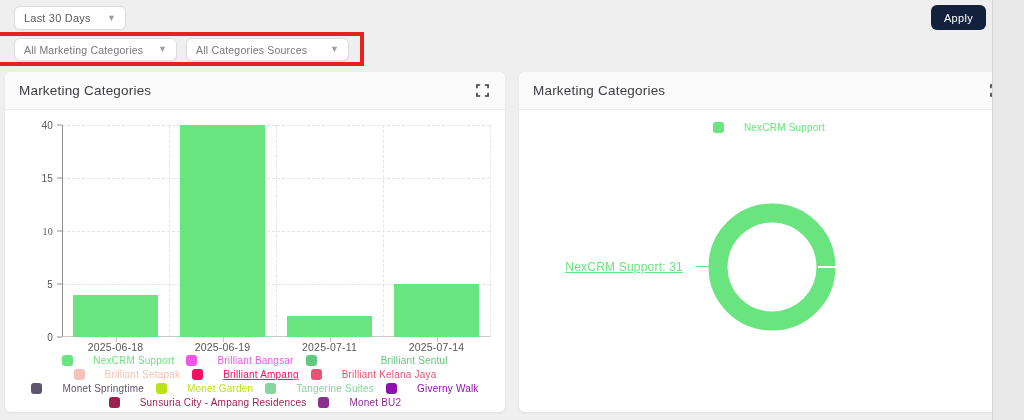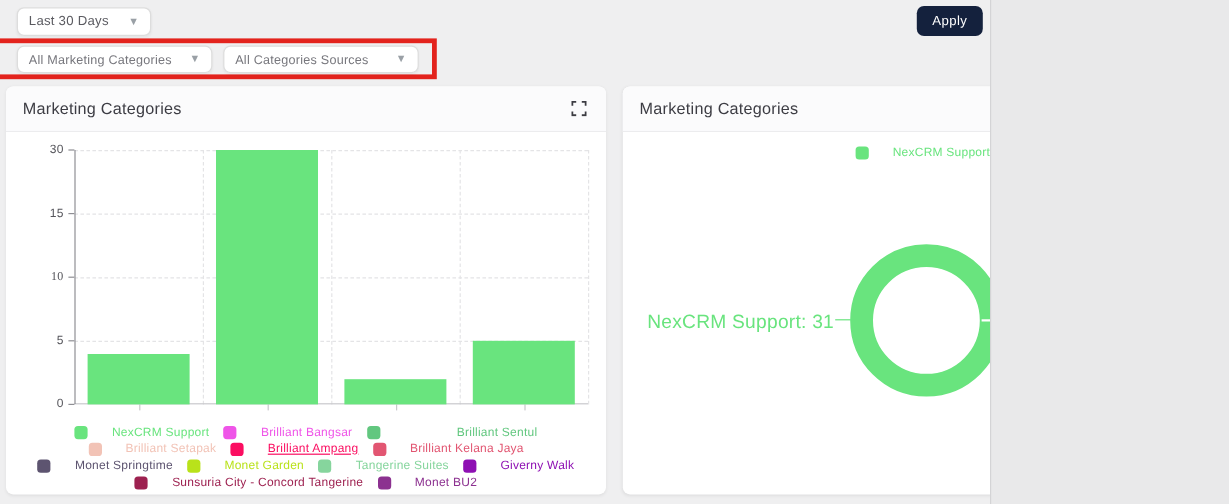--- a/index.html
+++ b/index.html
@@ -1,19 +1,19 @@
 <!DOCTYPE html>
 <html><head>
 <meta charset="utf-8">
 <style>
   * { margin:0; padding:0; box-sizing:border-box; }
   html,body { background:#e9e9ea; }
   body { font-family:"Liberation Sans", sans-serif; }
   #page {
-    position:relative; width:825px; height:420px; background:#efeff0;
+    position:relative; width:992px; height:420px; background:#efeff0;
     outline:1px solid #d4d4d6; overflow:hidden; letter-spacing:.2px;
   }
   
   .select {
     position:absolute; background:#fff; border:1px solid #ddd; border-radius:6px;
     display:flex; align-items:center; justify-content:space-between;
     padding:0 9px; color:#5a5a60; font-size:11px; cursor:pointer;
     box-shadow:0 1px 2px rgba(0,0,0,.04);
   }
   .select .chev { color:#9aa0a6; font-size:9px; line-height:1; }
@@ -68,22 +68,22 @@
     display:flex; flex-wrap:wrap; justify-content:center; column-gap:12px; row-gap:3px;
   }
   .legend-item { display:flex; align-items:center; gap:20px; cursor:pointer; }
   .legend-swatch { width:11px; height:11px; border-radius:3px; flex:0 0 auto; }
   .legend-label { font-size:10px; }
 
   
   .donut-legend { position:absolute; left:0; top:50px; width:100%;
                   display:flex; justify-content:center; }
   #donut-svg { position:absolute; left:178px; top:120px; }
-  .donut-label { position:absolute; right:324px; top:188px; font-size:16px;
-                 white-space:nowrap; }
+  .donut-label { position:absolute; right:336px; top:188px; font-size:12px;
+                 white-space:nowrap;text-decoration:underline; }
   .donut-leader { position:absolute; left:177px; top:194px; width:13px; height:1px; }
 </style>
 </head>
 <body>
 
 <div id="page">
 
   <div class="select" id="date-select">
     <span>Last 30 Days</span>
     <span class="chev">▼</span>
@@ -120,21 +120,21 @@
         <div class="ytick-mark" style="left: 52px; top: 265px;"></div>
         <div class="ytick-label" style="left: 18px; top: 212px;">5</div>
         <div class="ytick-mark" style="left: 52px; top: 212px;"></div>
         <div class="gridline-h" style="left: 57px; width: 428px; top: 212px;"></div>
         <div class="ytick-label" style="left: 18px; top: 159px; font-family: Liberation Serif, serif;">10</div>
         <div class="ytick-mark" style="left: 52px; top: 159px;"></div>
         <div class="gridline-h" style="left: 57px; width: 428px; top: 159px;"></div>
         <div class="ytick-label" style="left: 18px; top: 106px;">15</div>
         <div class="ytick-mark" style="left: 52px; top: 106px;"></div>
         <div class="gridline-h" style="left: 57px; width: 428px; top: 106px;"></div>
-        <div class="ytick-label" style="left: 18px; top: 53px;">30</div>
+        <div class="ytick-label" style="left: 18px; top: 53px;">40</div>
         <div class="ytick-mark" style="left: 52px; top: 53px;"></div>
         <div class="gridline-h" style="left: 57px; width: 428px; top: 53px;"></div>
         <div class="gridline-v" style="left: 164px; top: 53px; height: 212px;"></div>
         <div class="xtick" style="left: 110.5px;"></div>
         <div class="gridline-v" style="left: 271px; top: 53px; height: 212px;"></div>
         <div class="xtick" style="left: 217.5px;"></div>
         <div class="gridline-v" style="left: 378px; top: 53px; height: 212px;"></div>
         <div class="xtick" style="left: 324.5px;"></div>
         <div class="gridline-v" style="left: 485px; top: 53px; height: 212px;"></div>
         <div class="xtick" style="left: 431.5px;"></div>
@@ -147,20 +147,26 @@
         <div class="bar-slot">
           <div class="bar" style="height: 100%; background: rgb(105, 228, 126);"></div>
         </div>
         <div class="bar-slot">
           <div class="bar" style="height: 10%; background: rgb(105, 228, 126);"></div>
         </div>
         <div class="bar-slot">
           <div class="bar" style="height: 25%; background: rgb(105, 228, 126);"></div>
         </div>
       </div>
+    <div class="xlabels" id="bar-xlabels">
+        <div class="xlabel">2025-06-18</div>
+        <div class="xlabel">2025-06-19</div>
+        <div class="xlabel">2025-07-11</div>
+        <div class="xlabel">2025-07-14</div>
+      </div>
     <div class="bar-legend" id="bar-legend">
         <div class="legend-item">
           <span class="legend-swatch" style="background: rgb(105, 228, 126);"></span>
           <span class="legend-label" style="color: rgb(105, 228, 126);">NexCRM Support</span>
         </div>
         <div class="legend-item">
           <span class="legend-swatch" style="background: rgb(239, 85, 232);"></span>
           <span class="legend-label" style="color: rgb(239, 85, 232);">Brilliant Bangsar</span>
         </div>
         <div class="legend-item">
@@ -190,21 +196,21 @@
         <div class="legend-item">
           <span class="legend-swatch" style="background: rgb(134, 213, 157);"></span>
           <span class="legend-label" style="color: rgb(134, 213, 157);">Tangerine Suites</span>
         </div>
         <div class="legend-item">
           <span class="legend-swatch" style="background: rgb(142, 16, 179);"></span>
           <span class="legend-label" style="color: rgb(142, 16, 179);">Giverny Walk</span>
         </div>
         <div class="legend-item">
           <span class="legend-swatch" style="background: rgb(157, 33, 80);"></span>
-          <span class="legend-label" style="color: rgb(157, 33, 80);">Sunsuria City - Concord Tangerine</span>
+          <span class="legend-label" style="color: rgb(157, 33, 80);">Sunsuria City - Ampang Residences</span>
         </div>
         <div class="legend-item">
           <span class="legend-swatch" style="background: rgb(140, 49, 144);"></span>
           <span class="legend-label" style="color: rgb(140, 49, 144);">Monet BU2</span>
         </div>
       </div>
   </div>
 
   <div class="panel" id="panel-right">
     <div class="panel-header">

